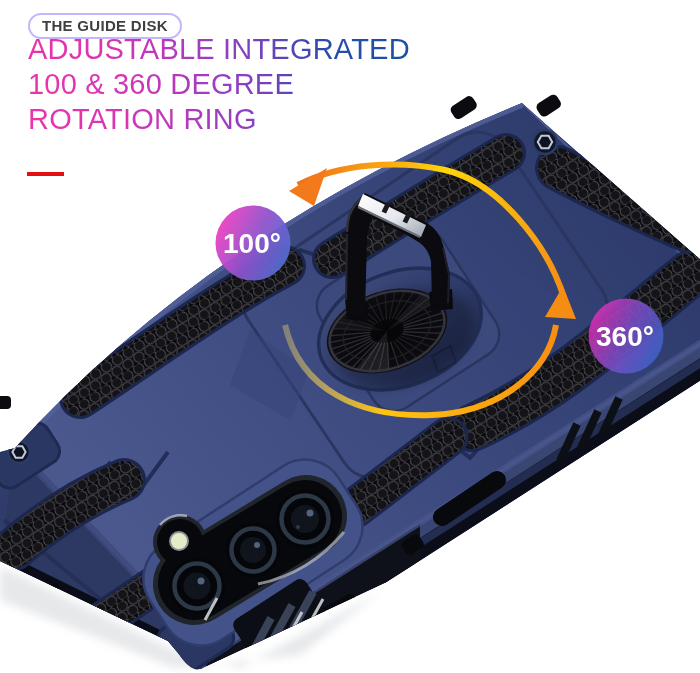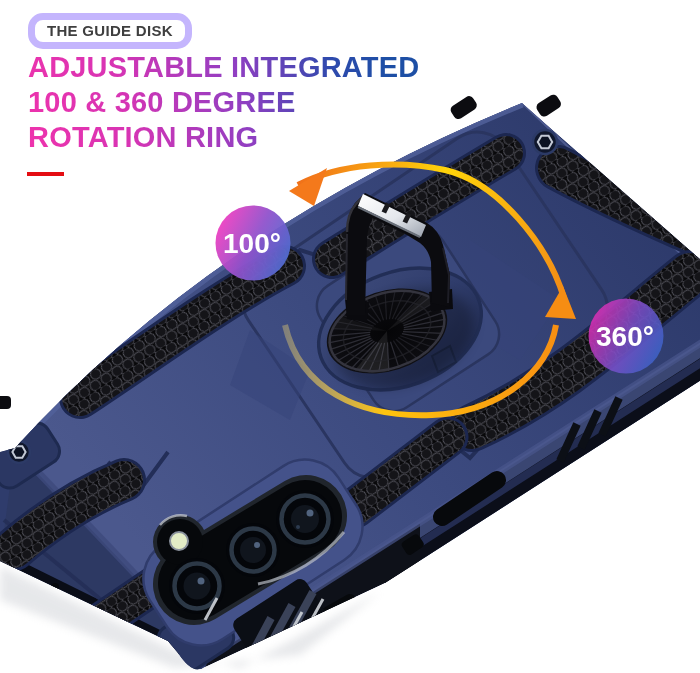--- a/index.html
+++ b/index.html
@@ -1,21 +1,21 @@
 <!DOCTYPE html>
 <html><head>
 <meta charset="utf-8">
 <style>
   html,body { margin:0; padding:0; background:#ffffff; }
   #stage { position:relative; width:700px; height:673px; overflow:hidden;
            font-family:"Liberation Sans", sans-serif; background:#ffffff; }
   #stage svg { position:absolute; left:0; top:0; }
-  .pill { position:absolute; left:28px; top:13px; border:7px solid #c4b5fd; border-radius:15px;
+  .pill { position:absolute; left:28px; top:13px; border:2px solid #c4b5fd; border-radius:15px;
           padding:2px 12px 3px; font-size:15px; font-weight:bold; color:#3f3f3f; letter-spacing:0.3px; }
-  .head { position:absolute; left:28px; top:50px; font-size:29px; font-weight:bold; line-height:35px;
+  .head { position:absolute; left:28px; top:32px; font-size:29px; font-weight:normal; line-height:35px;
           letter-spacing:0.2px; white-space:nowrap;
           background:linear-gradient(78deg, #ee33ac 0%, #d834b4 25%, #8f3fc2 55%, #2e4aad 78%, #1d4fa5 92%);
           -webkit-background-clip:text; background-clip:text; color:transparent; }
   .dash { position:absolute; left:27px; top:172px; width:37px; height:4px; background:#e40d12; }
 </style>
 </head>
 <body>
 <div id="stage">
 
 <svg width="700" height="673" viewBox="0 0 700 673" xmlns="http://www.w3.org/2000/svg">

